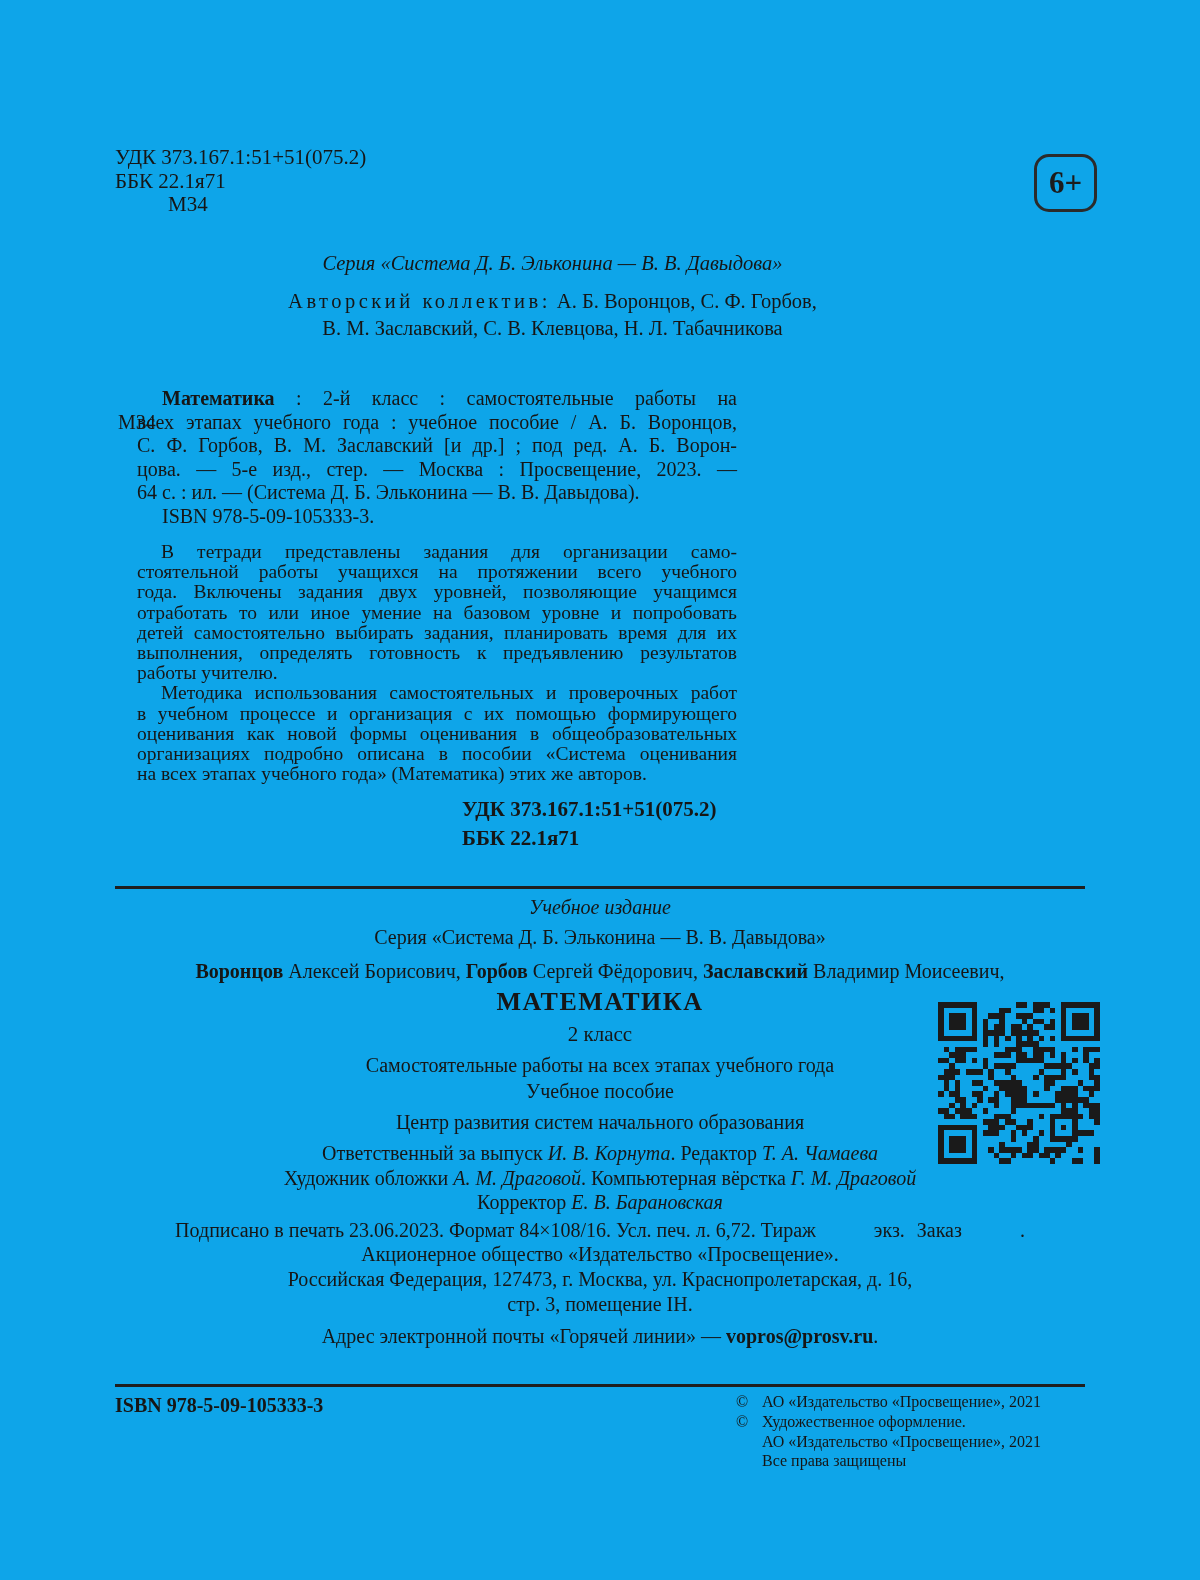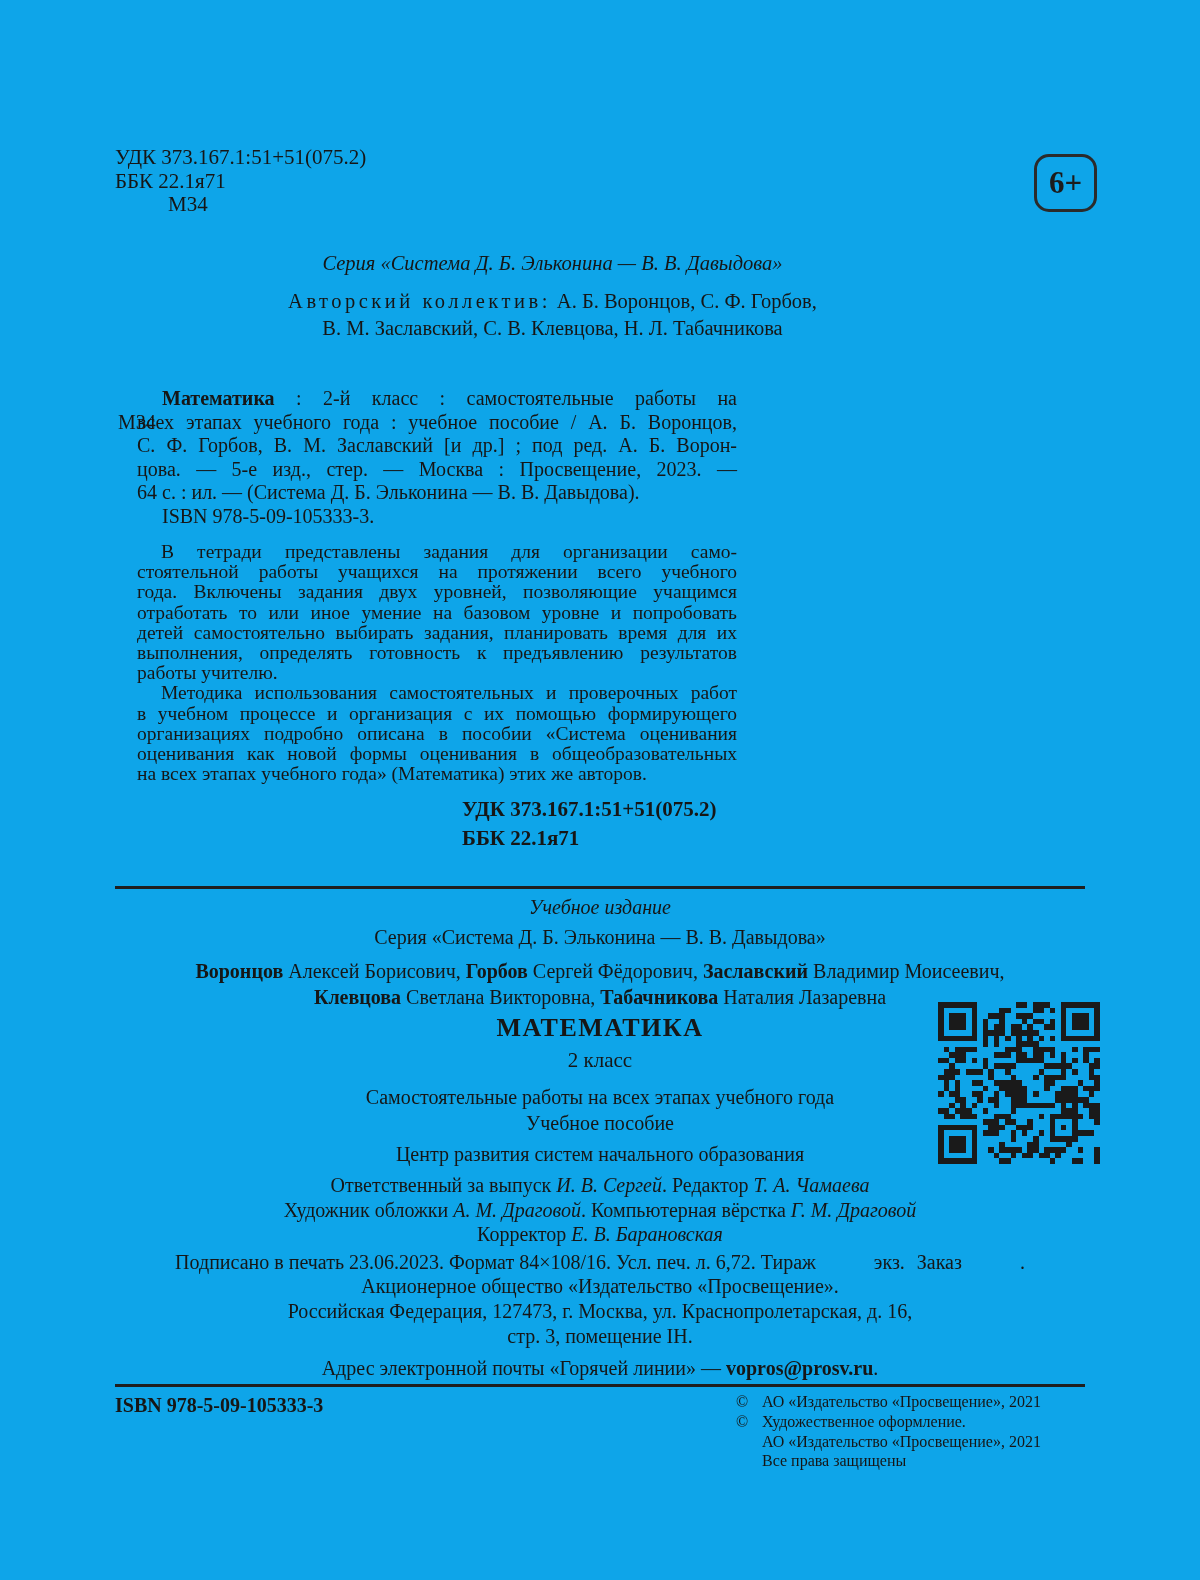--- a/index.html
+++ b/index.html
@@ -39,21 +39,21 @@
   .rule1 { top:886px; }
   .rule2 { top:1384px; }
 
   
   .bottom-col { left:115px; top:896px; width:970px; text-align:center; font-size:20px; }
   .b-kind { font-style:italic; }
   .b-series { margin-top:7px; }
   .b-authors { margin-top:9px; line-height:26px; }
   .b-title { margin-top:3px; font-size:26px; font-weight:bold; letter-spacing:1.5px; line-height:30px; }
   .b-grade { margin-top:4px; font-size:21px; font-weight:normal; line-height:26px; }
-  .b-sub { margin-top:12px; line-height:24px; }
+  .b-sub { margin-top:6px; line-height:24px; }
   .b-type { margin-top:2px; line-height:24px; }
   .b-center { margin-top:7px; line-height:24px; }
   .b-credits { margin-top:7px; line-height:24.5px; }
   .b-print { margin-top:3px; line-height:24px; white-space:nowrap; }
   .gap55 { display:inline-block; width:58px; }
   .gap12 { display:inline-block; width:12px; }
   .b-pub { margin-top:0; line-height:25px; }
   .b-hotline { margin-top:7px; line-height:24px; }
 
   
@@ -96,48 +96,47 @@
       <div class="annot">
         <div class="jline ind2">В тетради представлены задания для организации само-</div>
         <div class="jline">стоятельной работы учащихся на протяжении всего учебного</div>
         <div class="jline">года. Включены задания двух уровней, позволяющие учащимся</div>
         <div class="jline">отработать то или иное умение на базовом уровне и попробовать</div>
         <div class="jline">детей самостоятельно выбирать задания, планировать время для их</div>
         <div class="jline">выполнения, определять готовность к предъявлению результатов</div>
         <div>работы учителю.</div>
         <div class="jline ind2">Методика использования самостоятельных и проверочных работ</div>
         <div class="jline">в учебном процессе и организация с их помощью формирующего</div>
+        <div class="jline">оценивания как новой формы оценивания в общеобразовательных</div>
         <div class="jline">организациях подробно описана в пособии «Система оценивания</div>
-        <div class="jline">оценивания как новой формы оценивания в общеобразовательных</div>
         <div>на всех этапах учебного года» (Математика) этих же авторов.</div>
       </div>
 
       <div class="udk-bot">
         <div>УДК 373.167.1:51+51(075.2)</div>
         <div>ББК 22.1я71</div>
       </div>
     </div>
   </div>
 
   <div class="abs rule rule1"></div>
 
   <div class="abs bottom-col">
     <div class="b-kind">Учебное издание</div>
     <div class="b-series">Серия «Система Д. Б. Эльконина — В. В. Давыдова»</div>
     <div class="b-authors">
       <div><b>Воронцов</b><span> Алексей Борисович, </span><b>Горбов</b><span> Сергей Фёдорович, </span><b>Заславский</b><span> Владимир Моисеевич,</span></div>
-      <div><b>Клевцова</b><span> Светлана Викторовна, </span><b>Табачникова</b><span> Наталия Лазаревна</span></div>
     </div>
     <div class="b-title">МАТЕМАТИКА</div>
     <div class="b-grade">2 класс</div>
     <div class="b-sub">Самостоятельные работы на всех этапах учебного года</div>
     <div class="b-type">Учебное пособие</div>
     <div class="b-center">Центр развития систем начального образования</div>
     <div class="b-credits">
-      <div><span>Ответственный за выпуск </span><i>И. В. Сергей</i><span>. Редактор </span><i>Т. А. Чамаева</i></div>
+      <div><span>Ответственный за выпуск </span><i>И. В. Корнута</i><span>. Редактор </span><i>Т. А. Чамаева</i></div>
       <div><span>Художник обложки </span><i>А. М. Драговой</i><span>. Компьютерная вёрстка </span><i>Г. М. Драговой</i></div>
       <div><span>Корректор </span><i>Е. В. Барановская</i></div>
     </div>
     <div class="b-print"><span>Подписано в печать 23.06.2023.  Формат 84×108/16. Усл. печ. л. 6,72. Тираж</span><span class="gap55"></span><span>экз.</span><span class="gap12"></span><span>Заказ</span><span class="gap55"></span><span>.</span></div>
     <div class="b-pub">
       <div>Акционерное общество «Издательство «Просвещение».</div>
       <div>Российская Федерация, 127473, г. Москва, ул. Краснопролетарская, д. 16,</div>
       <div>стр. 3, помещение IН.</div>
     </div>
     <div class="b-hotline"><span>Адрес электронной почты «Горячей линии» — </span><b>vopros@prosv.ru</b><span>.</span></div>

